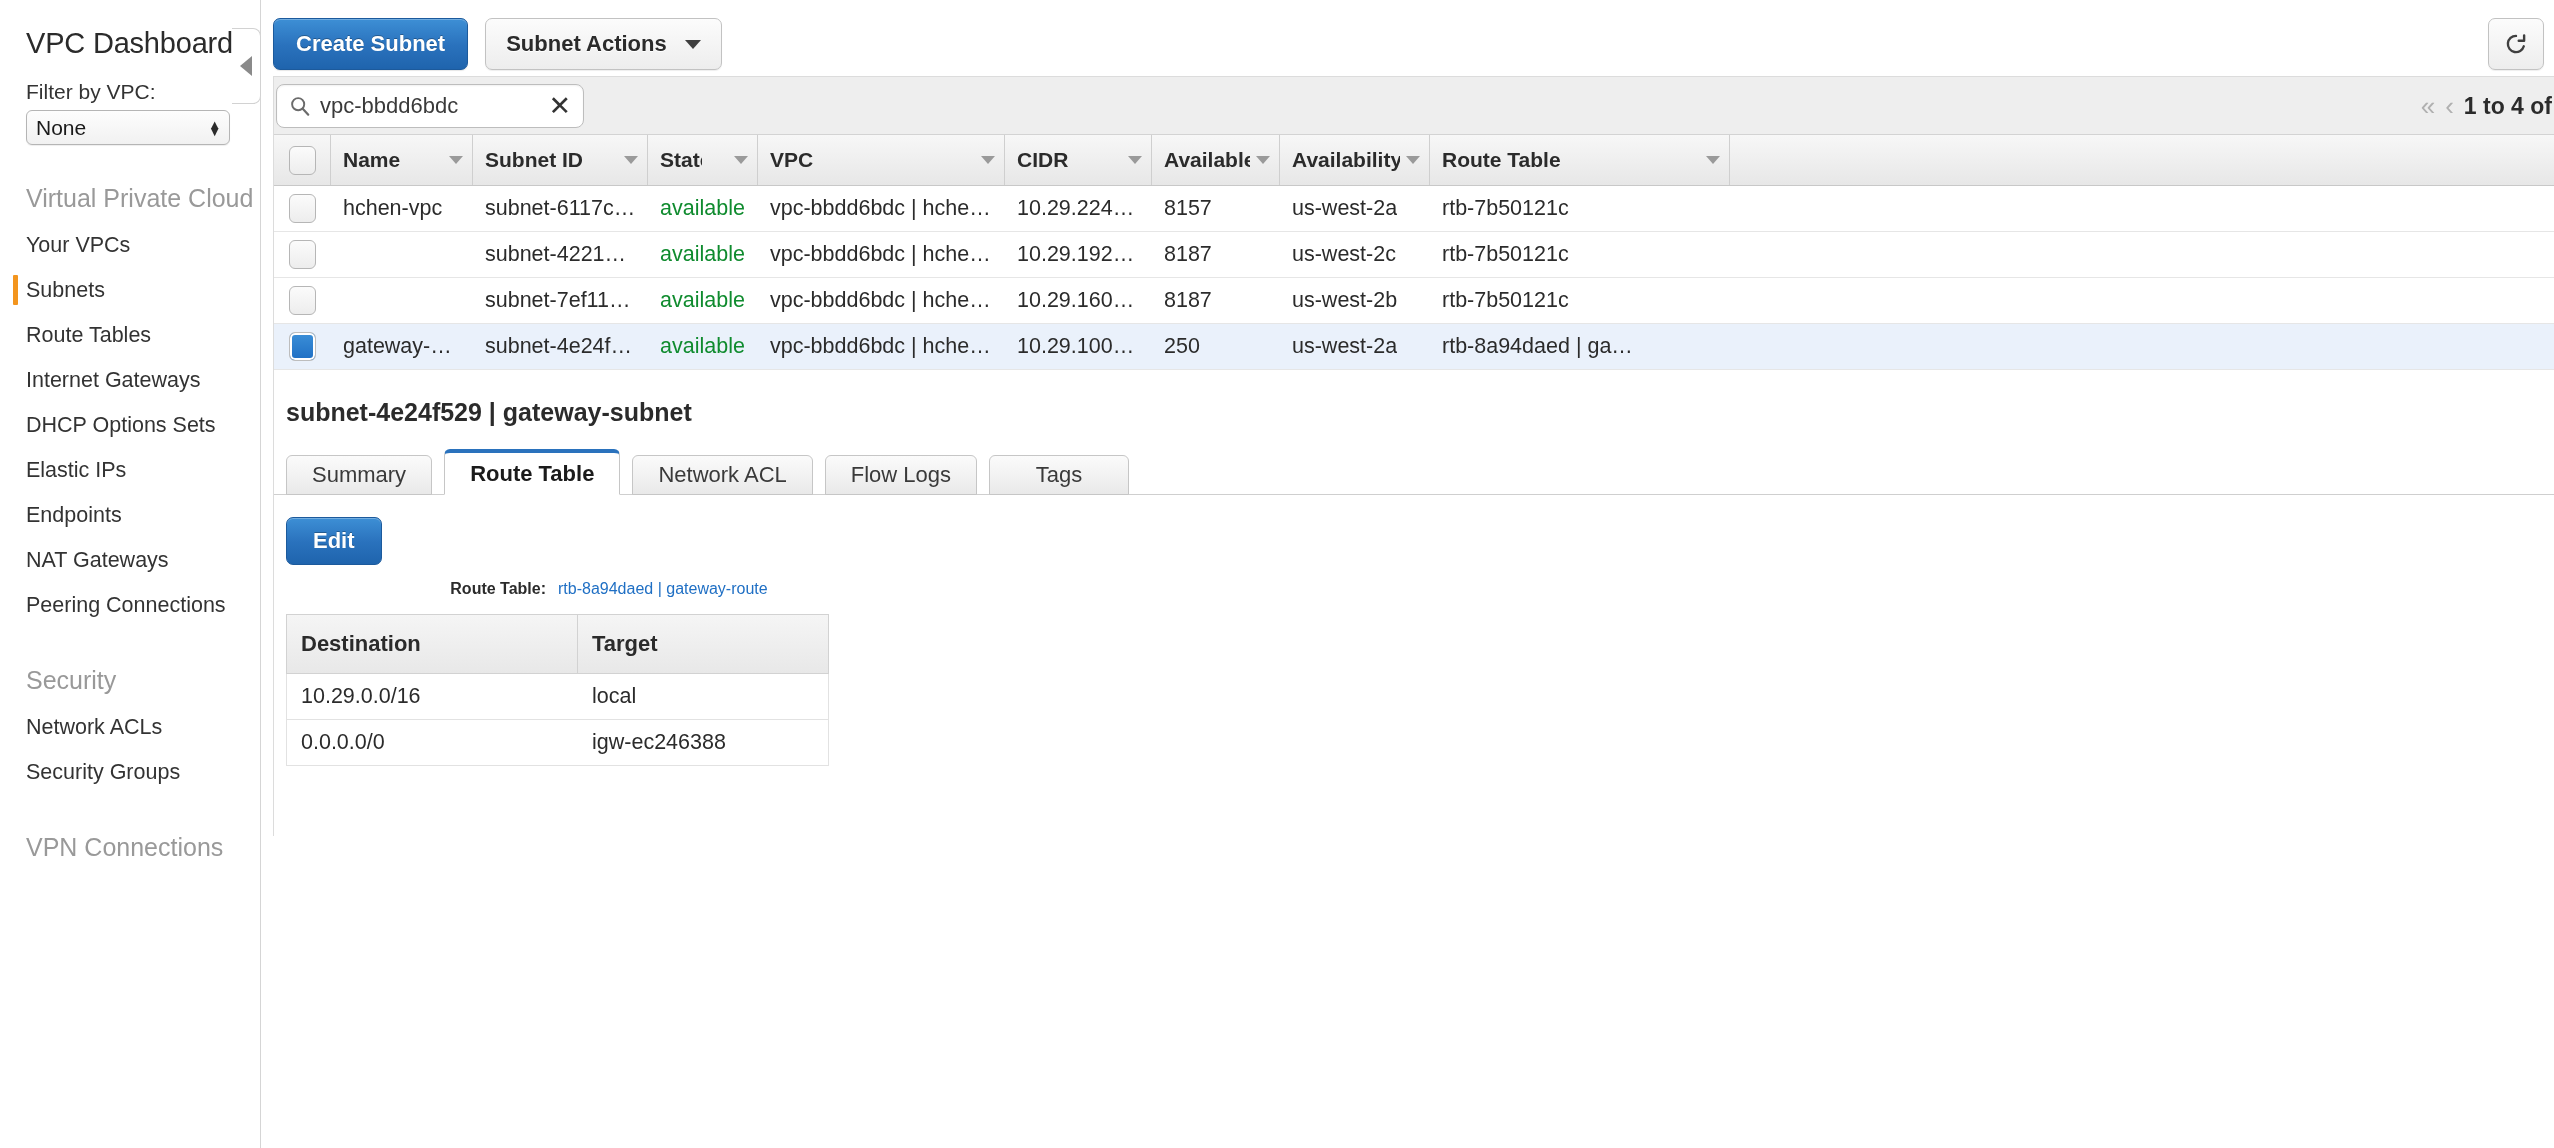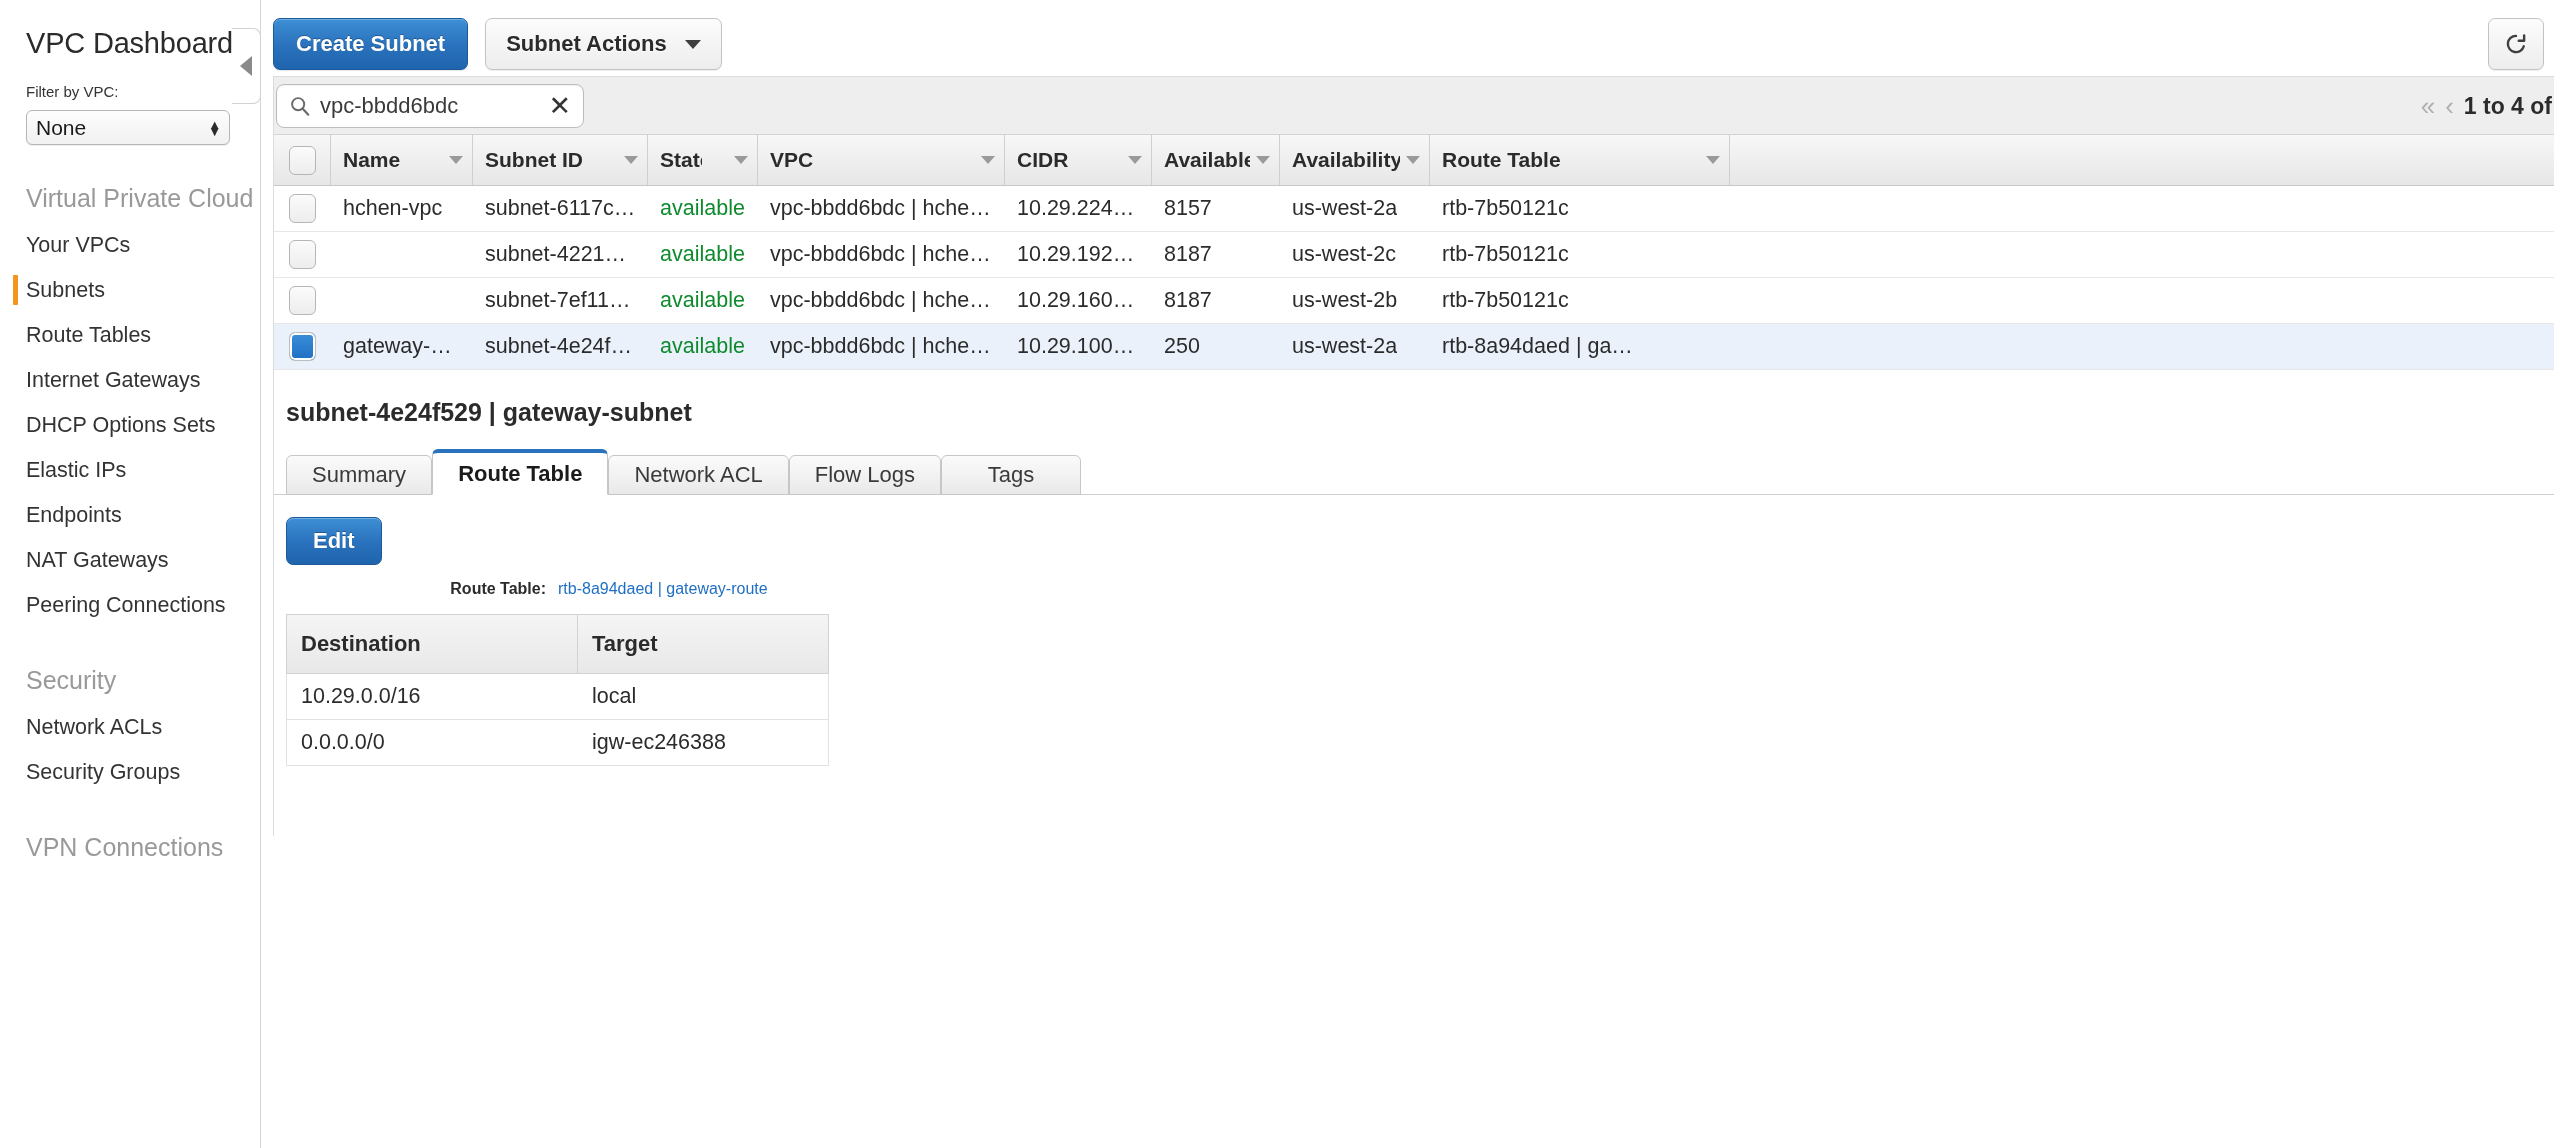--- a/index.html
+++ b/index.html
@@ -21,21 +21,21 @@
     padding-top: 26px;
     position: relative;
     overflow: hidden;
   }
   .dash-title {
     font-size: 29px; color: #2b2b2b; font-weight: 400;
     padding-left: 26px; letter-spacing: -0.2px;
     line-height: 34px;
   }
   .filter-label {
-    font-size: 15px; color: #333; padding-left: 26px; margin-top: 19px;
+    font-size: 21px; color: #333; padding-left: 26px; margin-top: 19px;
     line-height: 25px;
   }
   .filter-select-wrap { padding-left: 26px; margin-top: 6px; }
   .filter-select {
     width: 204px; height: 35px;
     border: 1px solid #b5b5b5; border-radius: 6px;
     background: linear-gradient(to bottom,#fdfdfd 0%,#f1f1f1 100%);
     font-size: 21px; color: #1a1a1a;
     font-family: "Liberation Sans", sans-serif;
     padding: 0 30px 0 9px;
@@ -235,20 +235,21 @@
     padding: 27px 0 0 12px; line-height: 30px; white-space: nowrap;
   }
 
   .tabs { display: flex; align-items: flex-end; margin-top: 22px; padding-left: 12px; height: 46px; position: relative; }
   .tabs::after {
     content: ""; position: absolute; left: 0; right: 0; bottom: 0;
     height: 1px; background: #cfcfcf;
   }
   .tab {
     height: 40px; min-width: 140px;
+    margin-right: 12px;
     padding: 0 25px;
     display: flex; align-items: center; justify-content: center;
     font-size: 22px; color: #3a3a3a;
     background: linear-gradient(to bottom,#fbfbfb 0%,#e9e9e9 100%);
     border: 1px solid #c6c6c6;
     border-radius: 6px 6px 0 0;
     cursor: pointer; white-space: nowrap;
     position: relative; z-index: 1;
   }
   .tab.active {

